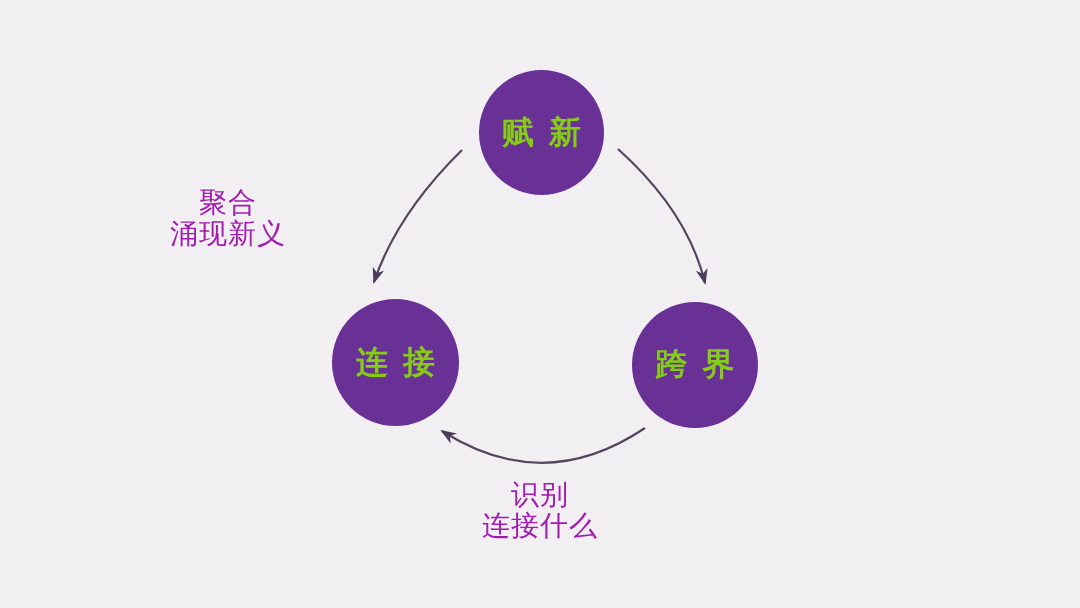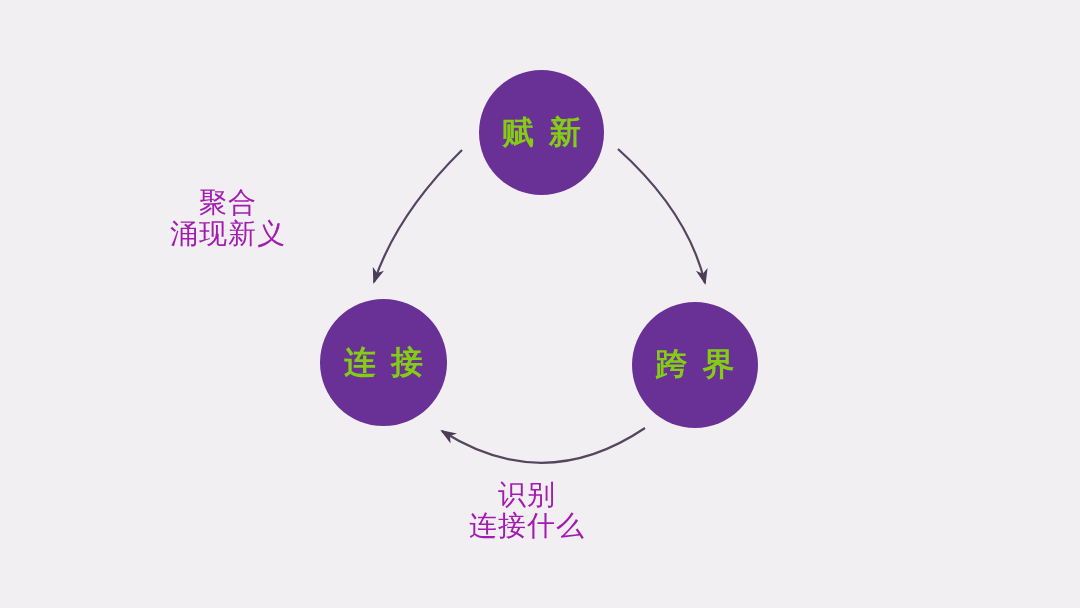--- a/index.html
+++ b/index.html
@@ -30,35 +30,35 @@
     align-items: center;
     justify-content: center;
     color: #84cc16;
     font-size: 32px;
     font-weight: 700;
     letter-spacing: 3px;
     white-space: nowrap;
     text-indent: 3px; 
   }
   .node-renew     { left: 479px; top: 70px;  width: 125px; height: 125px; }
-  .node-connect   { left: 320px; top: 299px; width: 127px; height: 127px; text-align: center; }
+  .node-connect   { left: 332px; top: 299px; width: 127px; height: 127px; text-align: center; }
   .node-crossover { left: 632px; top: 302px; width: 126px; height: 126px; align-items: center; }
   .edge-label {
     position: absolute;
     width: 220px;
     text-align: center;
     color: #a21caf;
     font-size: 28px;
     line-height: 31px;
     letter-spacing: 1px;
     font-weight: 400;
   }
   .label-left   { left: 118px; top: 187px; }
   .label-right  { left: 710px; top: 187px; }
-  .label-bottom { left: 417px; top: 479px; }
+  .label-bottom { left: 430px; top: 479px; }
 </style>
 </head>
 <body>
 
 <div class="canvas">
 
   <svg class="arrows" width="1080" height="608" viewBox="0 0 1080 608" aria-hidden="true">
     <defs>
       <marker id="arrowhead" markerUnits="userSpaceOnUse" markerWidth="18" markerHeight="14" refX="14" refY="6" orient="auto">
         <path d="M0,0 L16,6 L0,12 L4.5,6 Z" fill="#4B3C58"></path>

